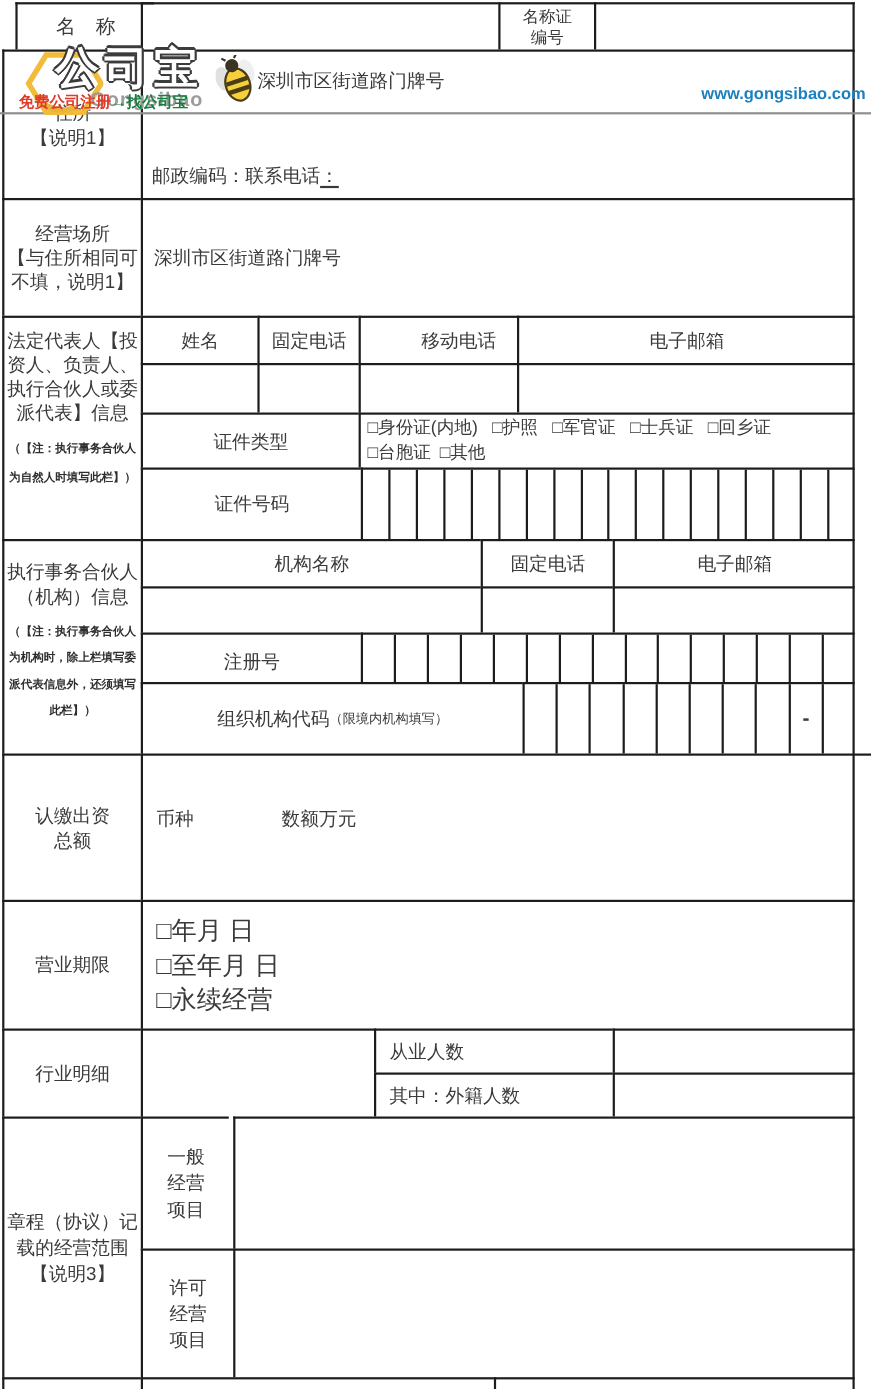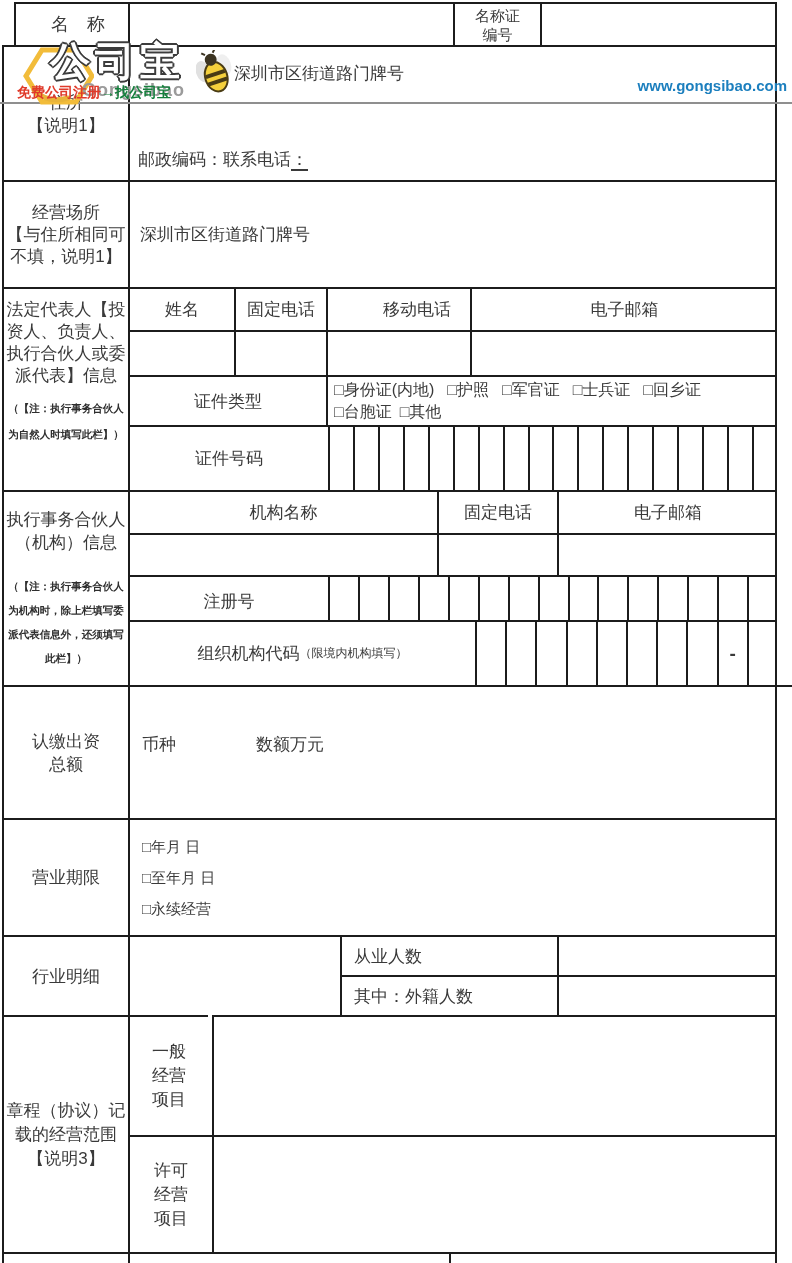--- a/index.html
+++ b/index.html
@@ -16,21 +16,21 @@
   .leftpad { display:flex; align-items:center; padding-left:10px; font-size:17px; }
   .note { font-size:10.5px; font-weight:bold; color:#2e2e2e; margin-top:8px; padding:0 3px; }
   .note.lh26 { line-height:26px; }
   .note.lh24 { line-height:24px; }
   .dcells { display:flex; }
   .dcell { flex:1; border-left:2px solid var(--bc); display:flex; align-items:center; justify-content:center; font-size:19px; font-weight:bold; }
   .dcell:first-child { border-left:none; }
   .optlines { display:flex; flex-direction:column; justify-content:center; padding-left:6px; font-size:16px; line-height:22px; }
   .optline1 { display:flex; column-gap:13px; white-space:nowrap; }
   .optline2 { display:flex; column-gap:8px; }
-  .opts-col { display:flex; flex-direction:column; justify-content:center; padding-left:12px; font-size:15px; line-height:31px; }
+  .opts-col { display:flex; flex-direction:column; justify-content:center; padding-left:12px; font-size:23px; line-height:31px; }
   .opts-col .opt { display:block; }
   .smallnote { font-size:12px; }
   .u-seg { border-bottom:2px solid #3a3a3a; }
   .narrow { display:block; margin:0 auto; }
   .rightstrip { position:absolute; left:775px; top:2px; width:2px; height:1261px; background:var(--bc); }
   
   .wm { position:absolute; z-index:6; }
   .wm-grayline { position:absolute; left:0; top:102px; width:792px; height:2px; background:#8f8f8f; z-index:5; }
   .wm-brand {
     left:50px; top:34px; font-size:40px; font-weight:bold; letter-spacing:5px; color:#ffffff;
@@ -117,21 +117,21 @@
       <div class="dcell"></div>
       <div class="dcell"></div>
       <div class="dcell"></div>
       <div class="dcell"></div>
       <div class="dcell"></div>
       <div class="dcell"></div>
       <div class="dcell"></div>
       <div class="dcell"></div>
     </div>
 
-  <div class="cell lbl start" style="left:2px;top:490px;width:126px;height:195px;padding-top:16px;gap:12px;">
+  <div class="cell lbl start" style="left:2px;top:490px;width:126px;height:195px;padding-top:16px;">
     <span>执行事务合伙人（机构）信息</span>
     <div class="note lh24">（【注：执行事务合伙人为机构时，除上栏填写委派代表信息外，还须填写此栏】）</div>
   </div>
   <div class="cell hdr" style="left:128px;top:490px;width:309px;height:43px;">机构名称</div>
   <div class="cell hdr" style="left:437px;top:490px;width:120px;height:43px;">固定电话</div>
   <div class="cell hdr" style="left:557px;top:490px;width:220px;height:43px;">电子邮箱</div>
   <div class="cell" style="left:128px;top:533px;width:309px;height:42px;"></div>
   <div class="cell" style="left:437px;top:533px;width:120px;height:42px;"></div>
   <div class="cell" style="left:557px;top:533px;width:220px;height:42px;"></div>
   <div class="cell hdr" style="left:128px;top:575px;width:200px;height:51px;">注册号</div>

